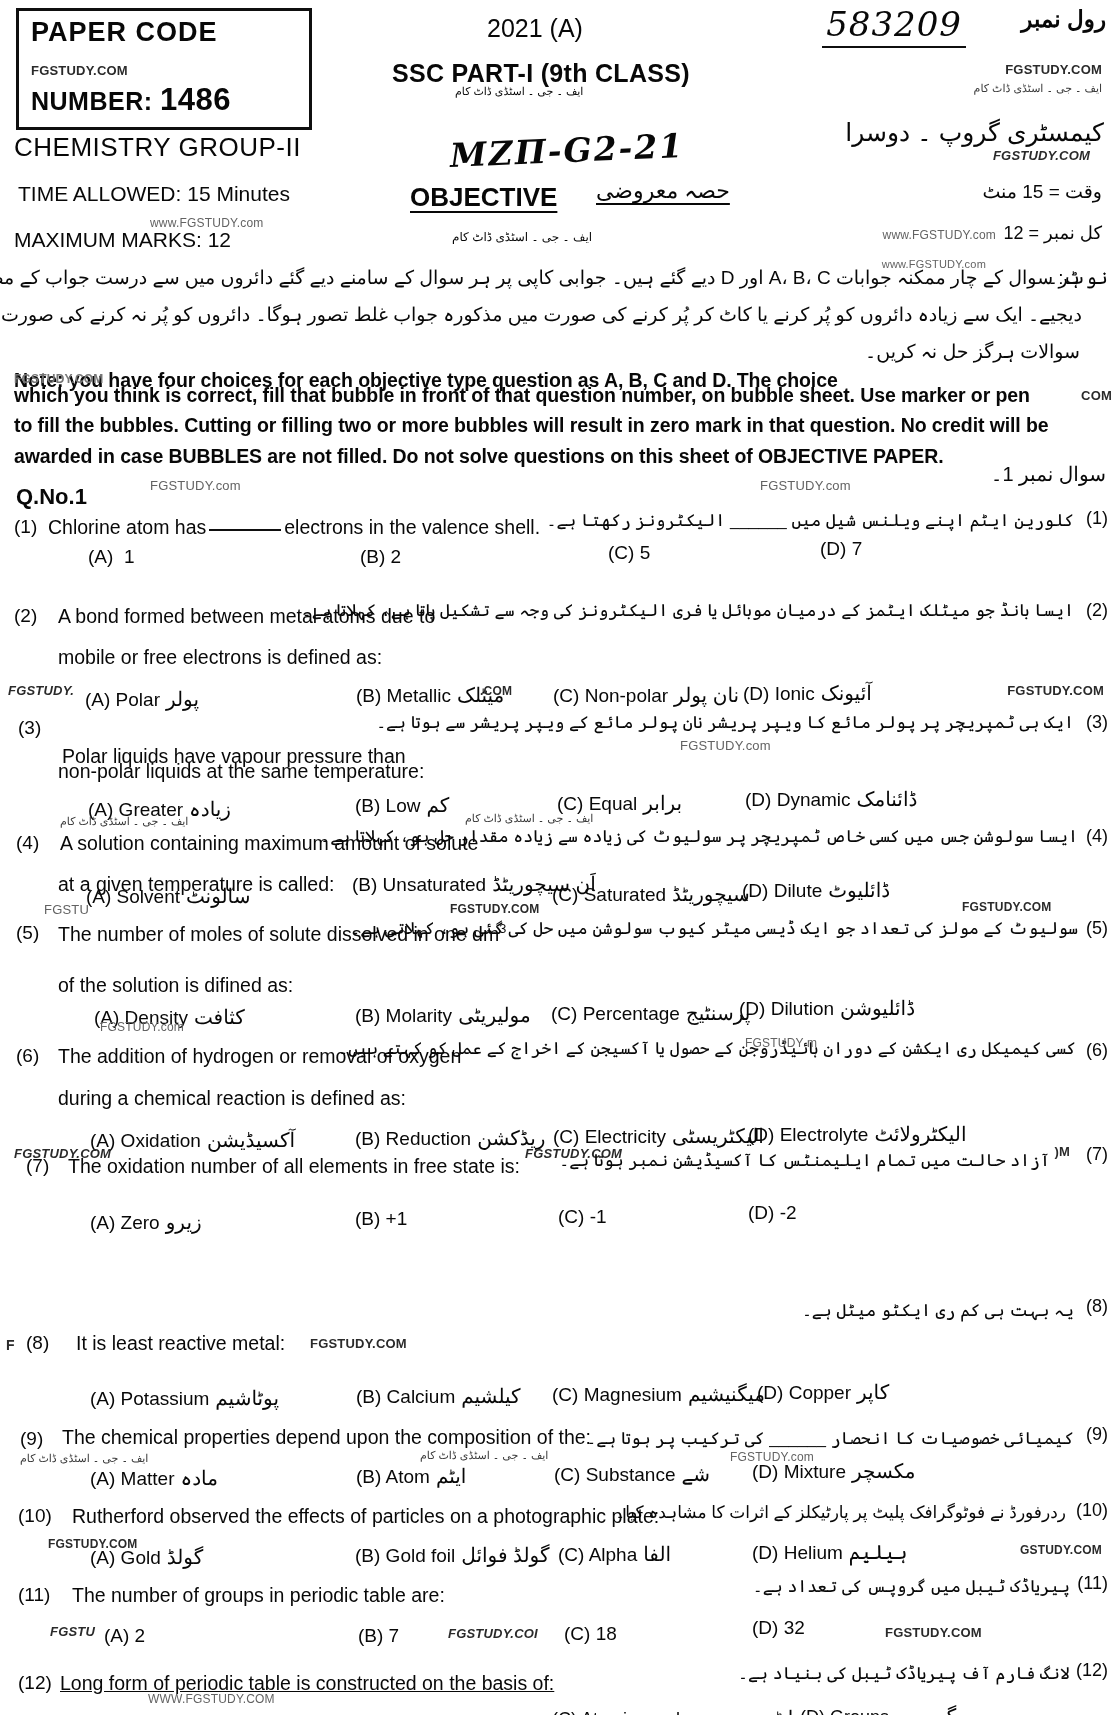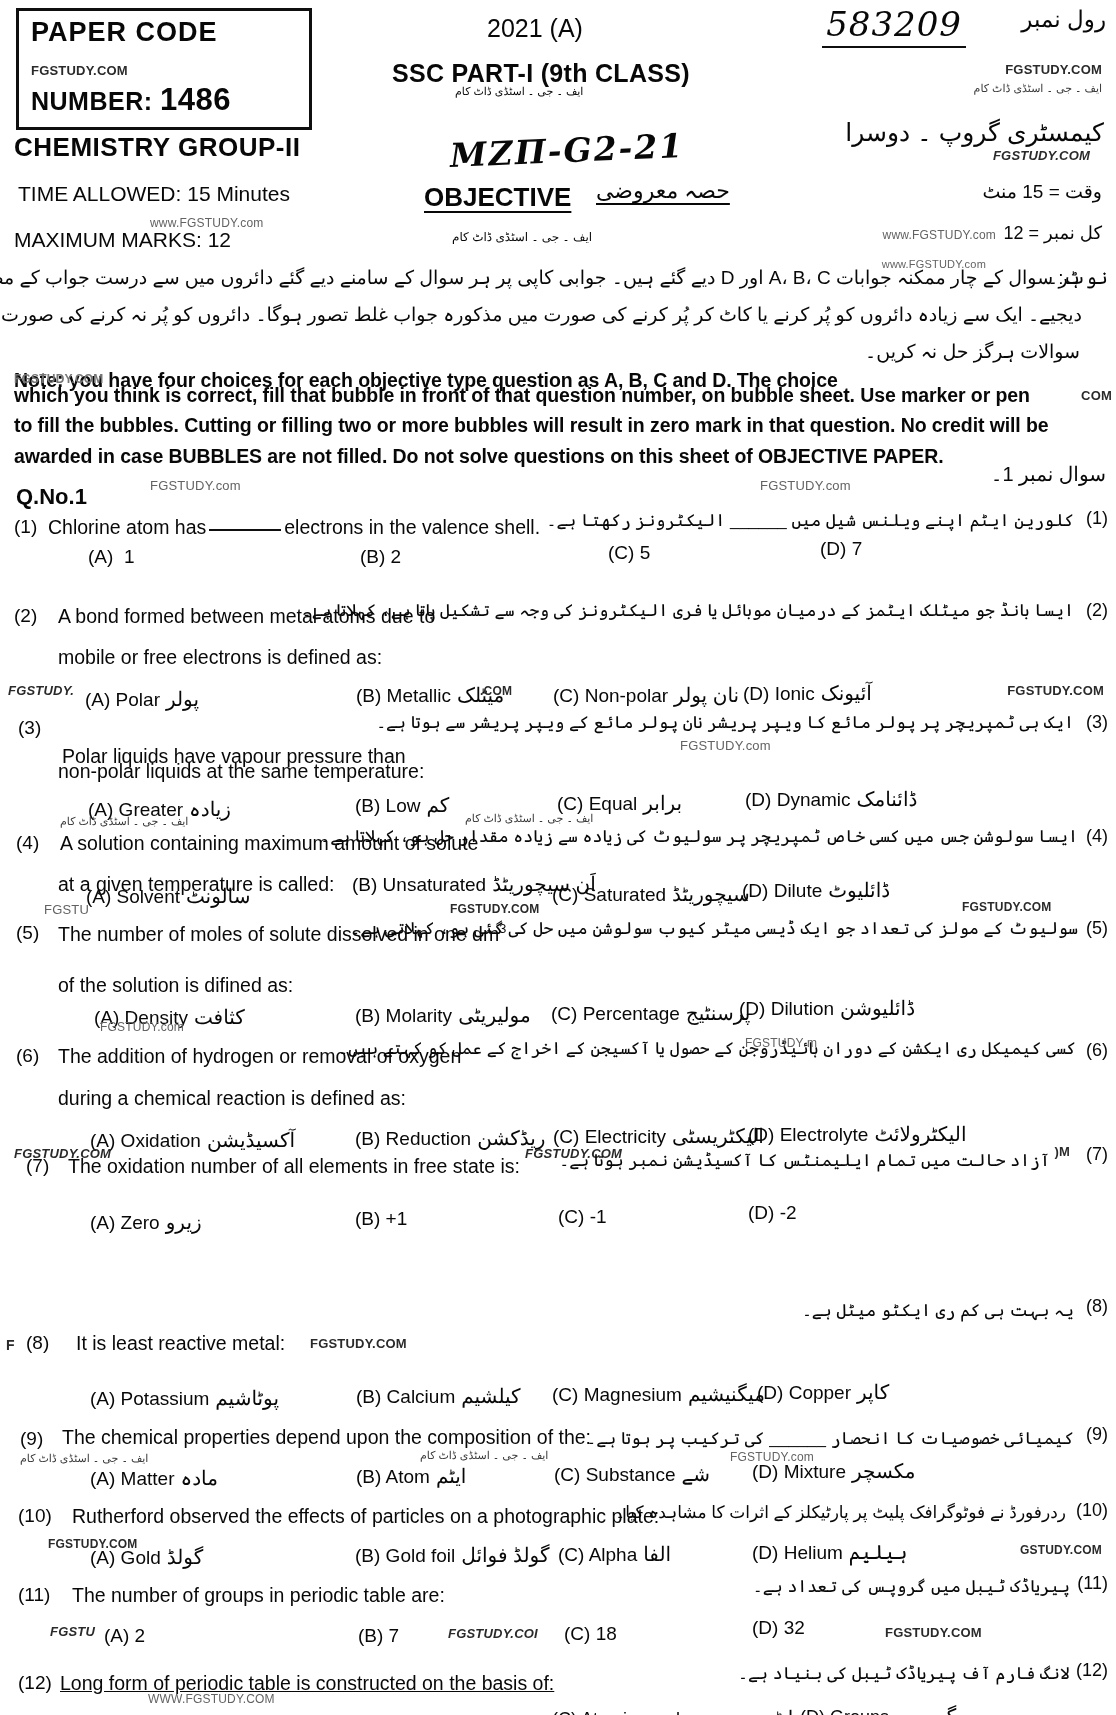--- a/index.html
+++ b/index.html
@@ -35,21 +35,21 @@
   }
   .code-box .lbl2 {
     font-size: 25px; font-weight: bold; letter-spacing: 0.5px;
     margin-top: 22px;
   }
   .code-box .num {
     font-size: 31px; font-weight: bold;
   }
   .subject-line {
     position: absolute; left: 14px; top: 132px;
-    font-size: 26px; font-weight: bold; letter-spacing: 0.5px;
+    font-size: 26px; font-weight: normal; letter-spacing: 0.5px;
   }
   .time-line {
     position: absolute; left: 18px; top: 182px;
     font-size: 21px;
   }
   .marks-line {
     position: absolute; left: 14px; top: 228px;
     font-size: 21px;
   }
   .year {
@@ -65,33 +65,33 @@
     font-size: 11px; direction: rtl;
   }
   .handwrite {
     position: absolute; left: 450px; top: 131px;
     font-size: 33px; font-weight: bold; font-style: italic;
     font-family: "DejaVu Serif", serif;
     transform: rotate(-2.5deg);
     letter-spacing: 2px;
   }
   .objective {
-    position: absolute; left: 424px; top: 182px;
+    position: absolute; left: 410px; top: 182px;
     font-size: 26px; font-weight: bold;
     text-decoration: underline;
     text-underline-offset: 5px;
   }
   .objective-urdu {
     position: absolute; left: 596px; top: 178px;
     font-size: 22px; direction: rtl;
     text-decoration: underline; text-underline-offset: 5px;
   }
   .roll-label {
     position: absolute; right: 10px; top: 6px;
-    font-size: 23px; direction: rtl;
+    font-size: 23px; direction: rtl; font-weight: bold;
   }
   .roll-number {
     position: absolute; right: 150px; top: 4px;
     font-size: 34px; font-family: "DejaVu Serif", serif;
     font-style: italic; letter-spacing: 1px;
     border-bottom: 2px solid #111;
     padding: 0 4px 2px 4px;
     text-align: center;
   }
   .grp-urdu {

